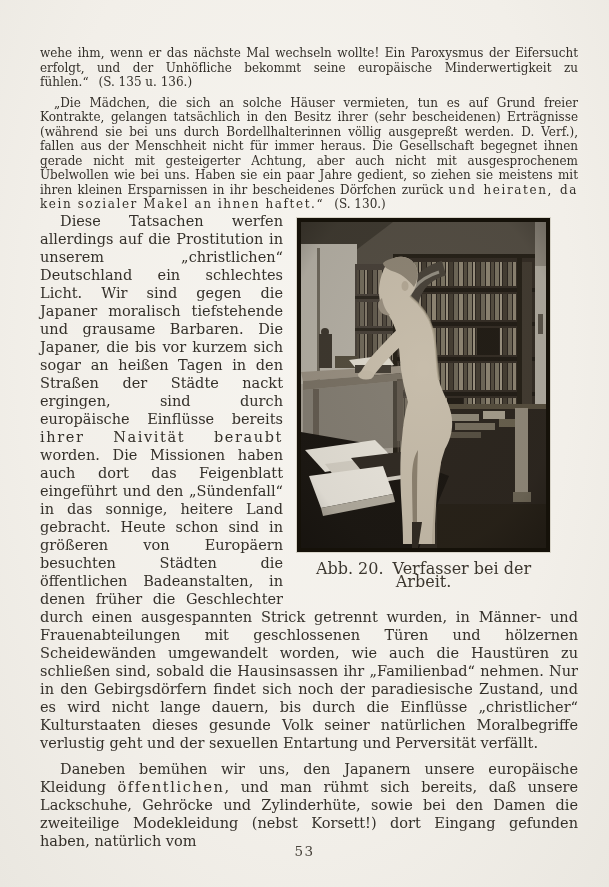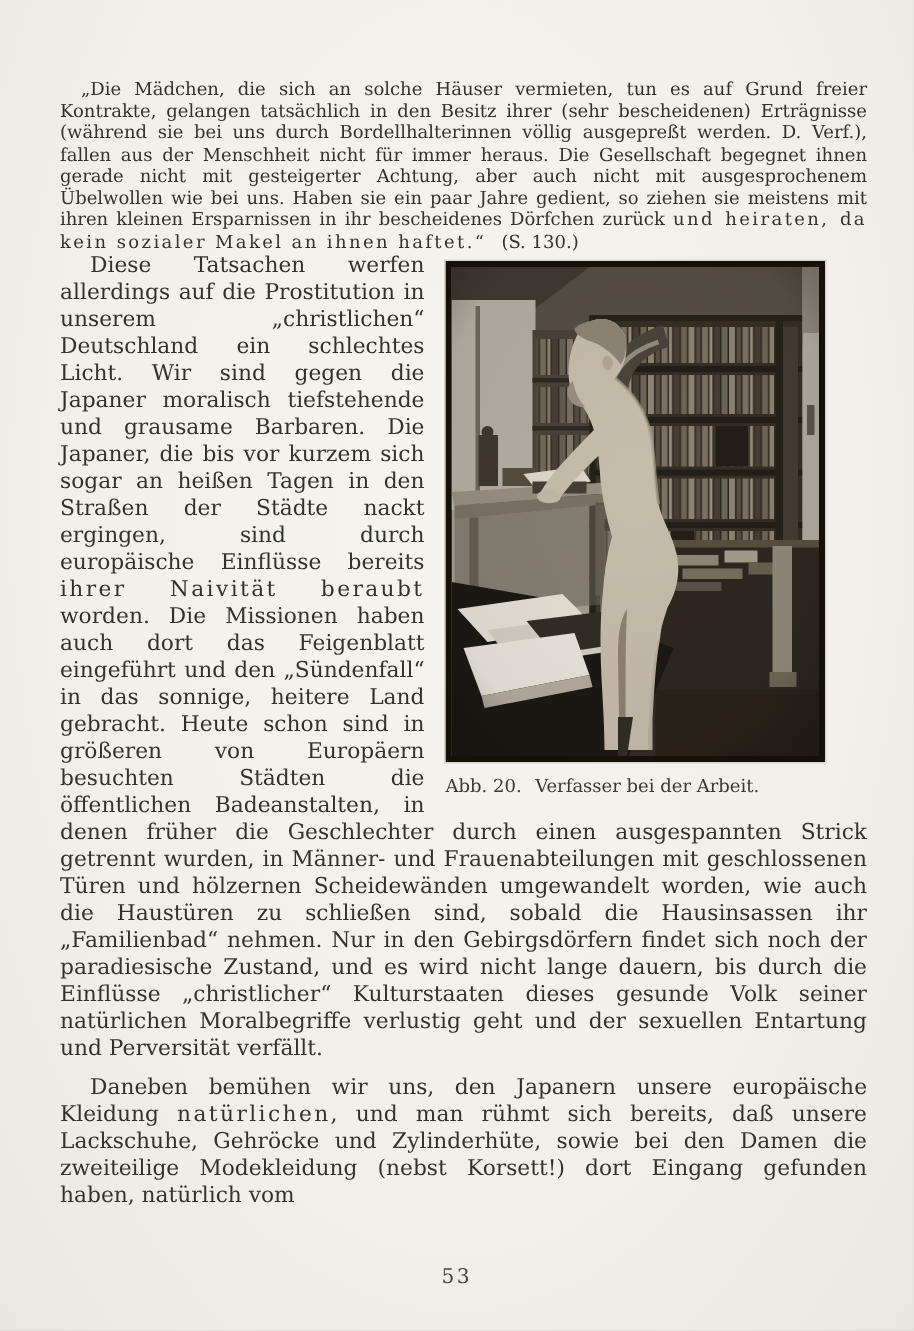--- a/index.html
+++ b/index.html
@@ -27,39 +27,40 @@
     width:253px;
     margin:6px 28px 4px 14px;
   }
   figure.photo-fig .photo{
     width:253px;height:334px;
     box-shadow:0 0 0 1px #d8d4c9;
   }
   figure.photo-fig svg{display:block;}
   figcaption{
     margin-top:10px;
-    font-size:12px;
+    font-size:16px;
     line-height:13px;
-    text-align:left;
+    text-align:center;
     text-indent:0;
     color:#3b362e;
   }
   figcaption .cap-label{margin-right:9px;}
   .page-number{
     position:absolute;left:0;right:0;bottom:28px;
     text-align:center;
     font-size:13.5px;letter-spacing:1.5px;
     color:#47423a;
   }
 </style>
 </head>
 <body>
 
 <div class="page">
 
+  <p class="petit"><span>wehe ihm, wenn er das nächste Mal wechseln wollte!  Ein Paroxysmus der Eifersucht erfolgt, und der Unhöfliche bekommt seine europäische Minderwertigkeit zu fühlen.“</span><span class="cite-gap">(S. 135 u. 136.)</span></p>
 
 
   <p class="petit quote-block"><span>„Die Mädchen, die sich an solche Häuser vermieten, tun es auf Grund freier Kontrakte, gelangen tatsächlich in den Besitz ihrer (sehr bescheidenen) Erträgnisse (während sie bei uns durch Bordellhalterinnen völlig ausgepreßt werden. D. Verf.), fallen aus der Menschheit nicht für immer heraus. Die Gesellschaft begegnet ihnen gerade nicht mit gesteigerter Achtung, aber auch nicht mit ausgesprochenem Übelwollen wie bei uns.  Haben sie ein paar Jahre gedient, so ziehen sie meistens mit ihren kleinen Ersparnissen in ihr bescheidenes Dörfchen zurück </span><span class="sperr">und heiraten, da kein sozialer Makel an ihnen haftet.“</span><span class="cite-gap">(S. 130.)</span></p>
 
   <div class="para main indent mt8">
     <figure class="photo-fig">
       <div class="photo">
         <svg viewBox="0 0 253 334" width="253" height="334" role="img">
           <defs>
             <pattern id="books" width="27" height="40" patternUnits="userSpaceOnUse">
@@ -165,16 +166,16 @@
             <ellipse cx="108" cy="68" rx="3.5" ry="5" fill="#b3a895"></ellipse>
           </g>
           <rect x="4" y="4" width="245" height="326" fill="url(#vig)"></rect>
         </svg>
       </div>
       <figcaption><span class="cap-label">Abb. 20.</span><span>Verfasser bei der Arbeit.</span></figcaption>
     </figure>
     <span>Diese Tatsachen werfen allerdings auf die Prostitution in unserem „christlichen“ Deutschland ein schlechtes Licht.  Wir sind gegen die Japaner moralisch tiefstehende und grausame Barbaren.  Die Japaner, die bis vor kurzem sich sogar an heißen Tagen in den Straßen der Städte nackt ergingen, sind durch europäische Einflüsse bereits </span><span class="sperr">ihrer Naivität beraubt</span><span> worden.  Die Missionen haben auch dort das Feigenblatt eingeführt und den „Sündenfall“ in das sonnige, heitere Land gebracht.  Heute schon sind in größeren von Europäern besuchten Städten die öffentlichen Badeanstalten, in denen früher die Geschlechter durch einen ausgespannten Strick getrennt wurden, in Männer- und Frauenabteilungen mit geschlossenen Türen und hölzernen Scheidewänden umgewandelt worden, wie auch die Haustüren zu schließen sind, sobald die Hausinsassen ihr „Familienbad“ nehmen.  Nur in den Gebirgsdörfern findet sich noch der paradiesische Zustand, und es wird nicht lange dauern, bis durch die Einflüsse „christlicher“ Kulturstaaten dieses gesunde Volk seiner natürlichen Moralbegriffe verlustig geht und der sexuellen Entartung und Perversität verfällt.</span>
   </div>
 
-  <p class="main indent mt8"><span>Daneben bemühen wir uns, den Japanern unsere europäische Kleidung </span><span class="sperr">natürlichen</span><span>, und man rühmt sich bereits, daß unsere Lackschuhe, Gehröcke und Zylinderhüte, sowie bei den Damen die zweiteilige Modekleidung (nebst Korsett!) dort Eingang gefunden haben, natürlich vom </span></p>
+  <p class="main indent mt8"><span>Daneben bemühen wir uns, den Japanern unsere europäische Kleidung </span><span class="sperr">öffentlichen</span><span>, und man rühmt sich bereits, daß unsere Lackschuhe, Gehröcke und Zylinderhüte, sowie bei den Damen die zweiteilige Modekleidung (nebst Korsett!) dort Eingang gefunden haben, natürlich vom </span></p>
 
   <div class="page-number">53</div>
 </div>
 
 </body></html>

